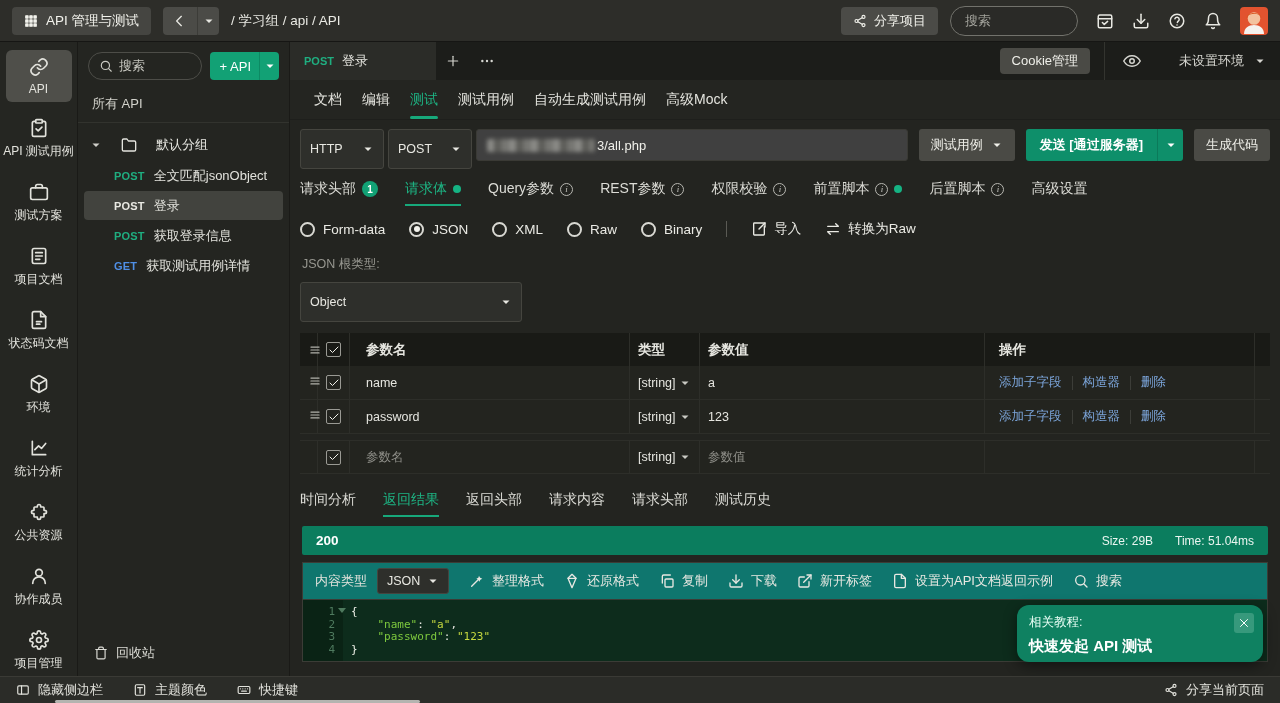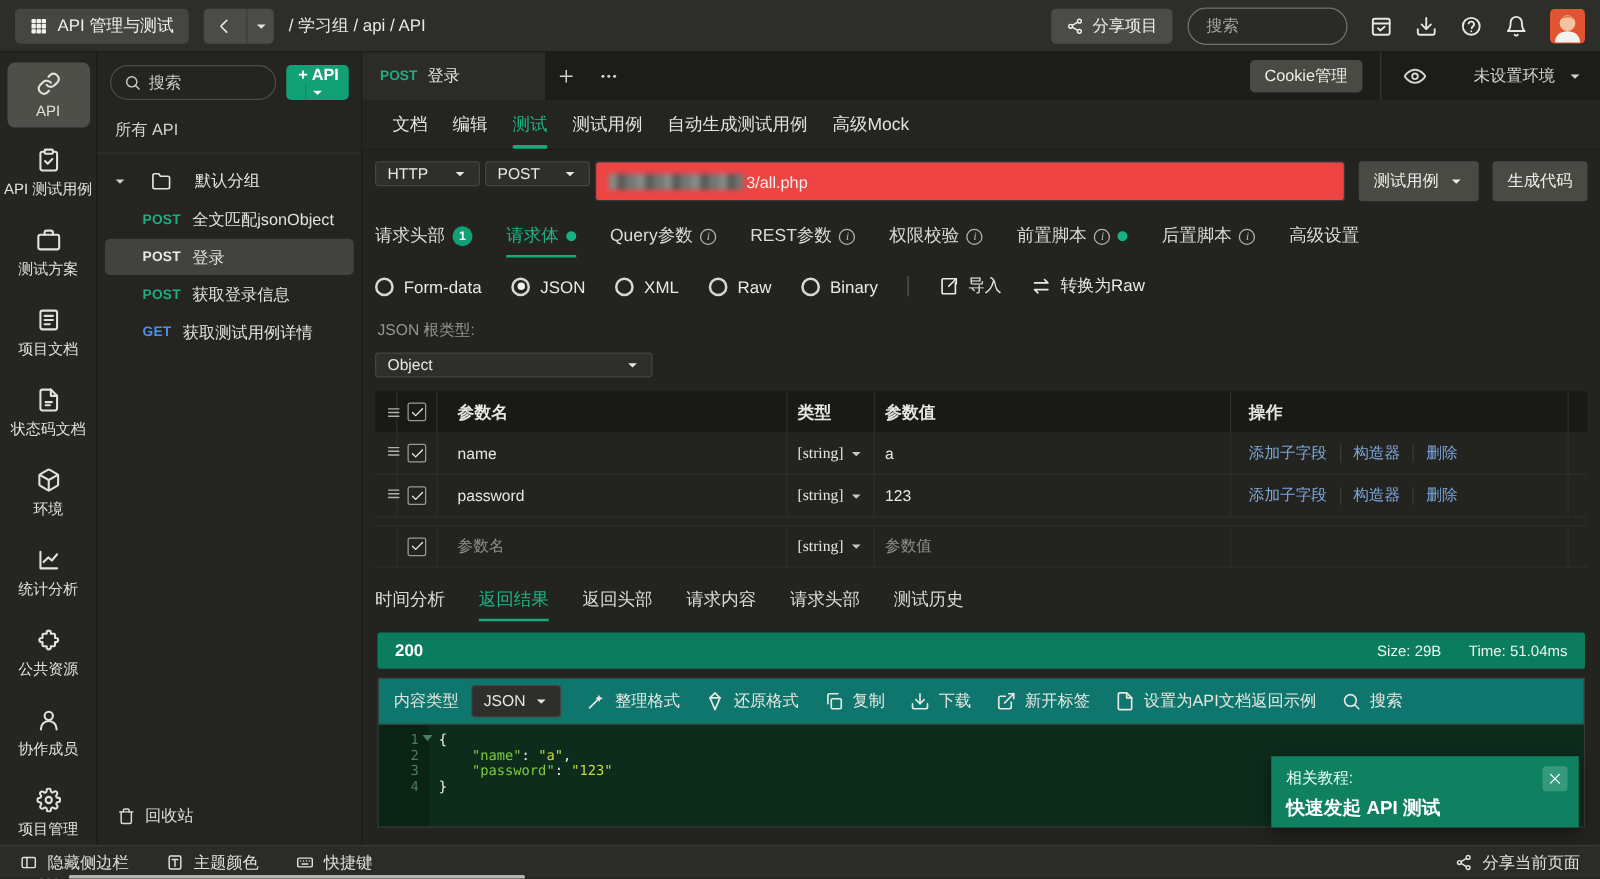--- a/index.html
+++ b/index.html
@@ -32,21 +32,21 @@
   
   .sidebar { width:78px; background:#252622; display:flex; flex-direction:column; align-items:center; padding:8px 0 0; border-right:1px solid #1a1a17; }
   .side-item { width:66px; padding:7px 0 6px; margin-bottom:9px; display:flex; flex-direction:column; align-items:center; gap:5px; color:#e2e2dc; border-radius:6px; cursor:pointer; }
   .side-item .lbl { font-size:12px; white-space:nowrap; }
   .side-item.active { background:#4f4f4a; }
 
   
   .listpanel { width:212px; background:#242521; display:flex; flex-direction:column; border-right:1px solid #1a1a17; }
   .list-toolbar { display:flex; gap:8px; padding:10px 10px 8px; align-items:center; }
   .list-search { flex:1; height:28px; border:1px solid #4d4d48; border-radius:14px; display:flex; align-items:center; gap:6px; padding:0 10px; color:#c9c9c2; background:transparent; }
-  .add-api { height:28px; background:#12a175; border-radius:4px; display:flex; align-items:center; color:#fff; font-weight:bold; font-size:13px; cursor:pointer; overflow:hidden;flex-direction:column; }
+  .add-api { height:28px; background:#12a175; border-radius:4px; display:flex; align-items:center; color:#fff; font-weight:normal; font-size:13px; cursor:pointer; overflow:hidden; }
   .add-api .txt { padding:0 8px 0 10px; }
   .add-api .caret { width:20px; height:28px; display:flex; align-items:center; justify-content:center; border-left:1px solid #0c8a63; }
   .all-api { padding:7px 14px 9px; color:#d2d2cb; cursor:pointer; }
   .list-divider { height:1px; background:#32332e; margin:0 0 6px; }
   .group-row { display:flex; align-items:center; gap:19px; padding:7px 12px; color:#e8e8e2; cursor:pointer; }
   .api-item { height:29px; margin:0 6px 1px; padding-left:30px; display:flex; align-items:center; gap:9px; border-radius:4px; cursor:pointer; white-space:nowrap; }
   .api-item.selected { background:#42433e; }
   .api-item .method { font-size:11px; font-weight:bold; letter-spacing:.2px; }
   .api-item .name { color:#e2e2dc; font-size:13px; }
   .list-flex { flex:1; }
@@ -63,23 +63,23 @@
   .cookie-btn { align-self:center; height:26px; background:#46463f; background:#4a4a45; border-radius:4px; display:flex; align-items:center; padding:0 12px; color:#eeeee8; cursor:pointer; margin-right:14px; }
   .env-box { display:flex; align-items:center; gap:10px; padding:0 14px 0 18px; border-left:1px solid #33342f; color:#d6d6d0; cursor:pointer; }
   .env-box .env-label { font-size:13px;margin-left:28px; }
 
   .page-tabs { height:40px; background:#242521; display:flex; align-items:stretch; gap:20px; padding-left:24px; border-bottom:1px solid #1e1f1c; }
   .page-tab { display:flex; align-items:center; font-size:14px; color:#e4e4de; cursor:pointer; position:relative; }
   .page-tab.active { color:#1db584; }
   .page-tab.active::after { content:""; position:absolute; left:0; right:0; bottom:0; height:3px; background:#17a97b; border-radius:2px; }
 
   .url-row { display:flex; gap:4px; margin:9px 10px 0; height:32px; }
-  .mini-select { height:20px; background:#2e2f2b; border:1px solid #45453f; border-radius:3px; display:flex; align-items:center; justify-content:space-between; padding:0 9px; color:#e8e8e2; font-size:12.5px; cursor:pointer; }
+  .mini-select { height:40px; background:#2e2f2b; border:1px solid #45453f; border-radius:3px; display:flex; align-items:center; justify-content:space-between; padding:0 9px; color:#e8e8e2; font-size:12.5px; cursor:pointer; }
   .sel-http { width:84px; } .sel-method { width:84px; }
-  .url-input { flex:1; height:32px; background:#ef4444; border:1px solid #3a3a35; border-radius:3px; display:flex; align-items:center; padding:0 10px; gap:2px; cursor:text; }
+  .url-input { flex:1; height:32px; background:#404040; border:1px solid #3a3a35; border-radius:3px; display:flex; align-items:center; padding:0 10px; gap:2px; cursor:text; }
   .blur-chip { width:108px; height:13px; border-radius:2px; background:repeating-linear-gradient(90deg,#8a8a86 0 7px,#5c5c58 7px 14px,#767672 14px 22px); filter:blur(2px); }
   .url-suffix { color:#f0f0ea; font-size:13px; }
   .btn-gray { height:32px; background:#4a4a45; border-radius:3px; display:flex; align-items:center; gap:8px; padding:0 12px; color:#f0f0ea; font-size:13px; cursor:pointer; margin-left:7px; }
   .btn-send { height:32px; background:#0e8f6a; border-radius:3px; display:flex; align-items:center; color:#fff; font-weight:bold; font-size:13px; cursor:pointer; margin-left:7px; overflow:hidden; }
   .btn-send .txt { padding:0 14px; }
   .btn-send .caret { width:26px; height:32px; display:flex; align-items:center; justify-content:center; border-left:1px solid #0b7a5a; }
 
   .req-tabs, .resp-tabs { display:flex; align-items:flex-start; gap:27px; padding:0 10px; margin-top:19px; }
   .rtab { display:flex; align-items:center; gap:6px; font-size:14px; color:#dcdcd6; cursor:pointer; padding-bottom:8px; position:relative; white-space:nowrap; }
   .rtab.active { color:#1db584; }
@@ -101,21 +101,21 @@
 
   
   .ptable { margin:11px 10px 0; font-size:12.5px; }
   .prow { display:grid; grid-template-columns:18px 32px 280px 70px 285px 1fr 15px; align-items:stretch; background:#23241f; border-bottom:1px solid #2d2e29; }
   .prow.head { background:#191a16; font-weight:bold; font-size:13.5px; height:33px; border-bottom:none; }
   .prow:not(.head) { height:34px; }
   .prow.gap { margin-top:6px; border-top:1px solid #2d2e29; }
   .pc { display:flex; align-items:center; padding:0 8px; border-right:1px solid #2d2e29; min-width:0; }
   .pc:last-child { border-right:none; }
   .pc.name { padding-left:16px; }
-  .pc.type { justify-content:space-between; padding:0 8px;font-family:Liberation Serif, serif; }
+  .pc.type { justify-content:space-between; padding:0 8px; }
   .pc.acts { gap:0; padding-left:14px; }
   .placeholder { color:#8f8f89; }
   .chkbox { width:15px; height:15px; border:1px solid #9a9a94; border-radius:2px; display:flex; align-items:center; justify-content:center; color:#f2f2ec; cursor:pointer; }
   .draghandle { color:#b2b2ac; cursor:grab; }
   .alink { color:#7ca6dc; cursor:pointer; white-space:nowrap; }
   .adiv { width:1px; height:14px; background:#3c3d38; margin:0 10px; }
 
   
   .resp-tabs { margin-top:17px; }
   .status-bar { height:29px; margin:9px 12px 0; background:#0b7d5e; border-radius:2px; display:flex; align-items:center; padding:0 14px; color:#fff; }
@@ -132,21 +132,21 @@
   .gutter .gl { height:12.5px; position:relative; padding-right:4px; }
   .gutter .fold { position:absolute; right:-7px; top:2px; width:0; height:0; border-left:4px solid transparent; border-right:4px solid transparent; border-top:5px solid #4e7a5e; }
   .codecol { padding:6px 0 0 8px; white-space:pre; color:#e6e6e0; }
   .codecol .cl { height:12.5px; }
   .tok-key { color:#7ec93e; }
   .tok-str { color:#c6d93f; }
   .tok-plain { color:#e6e6e0; }
   .tok-brace { color:#eef0e8; }
 
   
-  .toast { position:absolute; right:17px; bottom:14px; width:246px; height:57px; background:#0f8161; border-radius:0; box-shadow:0 4px 14px rgba(0,0,0,.45); padding:9px 12px; color:#fff; }
+  .toast { position:absolute; right:17px; bottom:14px; width:246px; height:57px; background:#0f8161; border-radius:12px; box-shadow:0 4px 14px rgba(0,0,0,.45); padding:9px 12px; color:#fff; }
   .toast-title { font-size:12.5px; color:#eafff6; }
   .toast-msg { font-size:15px; font-weight:bold; margin-top:6px; }
   .toast-close { position:absolute; top:8px; right:9px; width:20px; height:20px; border-radius:3px; background:#37997c; display:flex; align-items:center; justify-content:center; cursor:pointer; color:#fff; }
 
   
   .bottombar { height:27px; background:#2b2c28; border-top:1px solid #3a3a35; display:flex; align-items:center; padding:0 16px; gap:30px; position:relative; }
   .bb-item { display:flex; align-items:center; gap:8px; color:#e2e2dc; font-size:13px; cursor:pointer; }
   .bb-spacer { flex:1; }
   .hscroll-thumb { position:absolute; left:55px; bottom:0; width:365px; height:3px; background:#b4b4b0; border-radius:2px; }
 </style>
@@ -500,20 +500,30 @@
         <span class="url-suffix">3/all.php</span>
       </div>
       <div class="btn-gray">
         <span>测试用例</span>
         <span class="icon i12">
             <svg viewBox="0 0 24 24" fill="none" stroke="currentColor" stroke-width="2" stroke-linecap="round" stroke-linejoin="round">
               <path d="M5 9l7 7 7-7z" fill="currentColor" stroke="none"></path>
             </svg>
           </span>
       </div>
+      <div class="btn-send">
+        <span class="txt">发送 [通过服务器]</span>
+        <span class="caret">
+            <span class="icon i12">
+              <svg viewBox="0 0 24 24" fill="none" stroke="currentColor" stroke-width="2" stroke-linecap="round" stroke-linejoin="round">
+                <path d="M5 9l7 7 7-7z" fill="currentColor" stroke="none"></path>
+              </svg>
+            </span>
+          </span>
+      </div>
       <div class="btn-gray">
         <span>生成代码</span>
       </div>
     </div>
 
     <div class="req-tabs" id="req-tabs">
         <div class="rtab">
           <span>请求头部</span>
           <span class="badge">1</span>
         </div>

